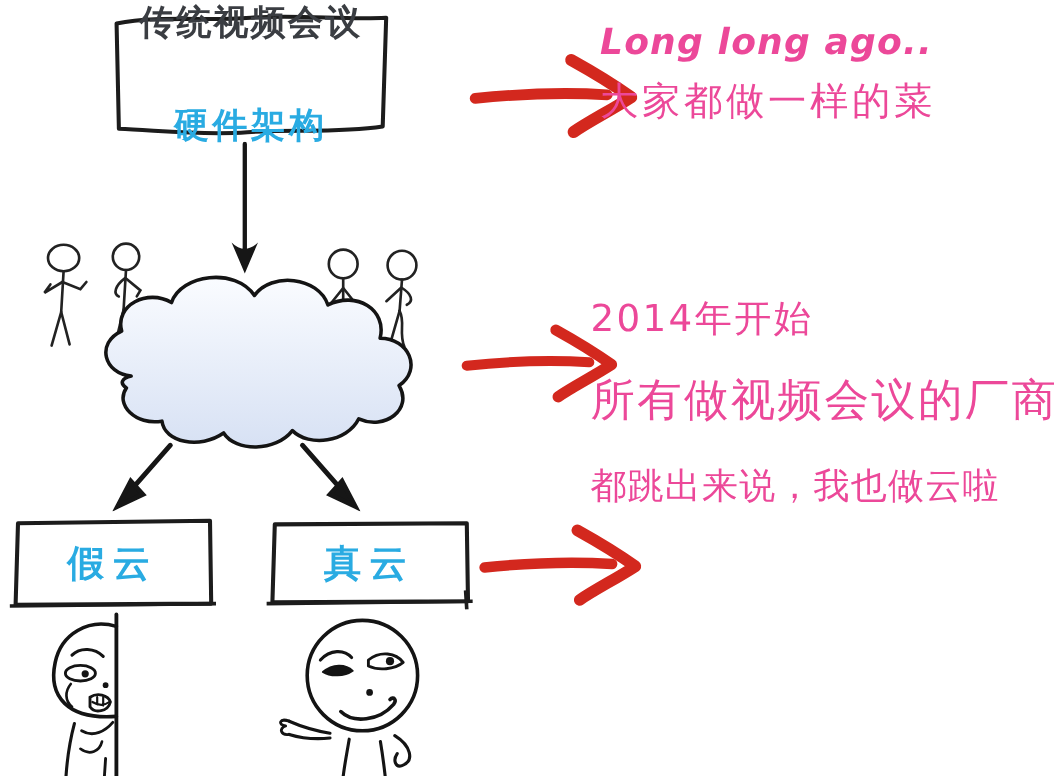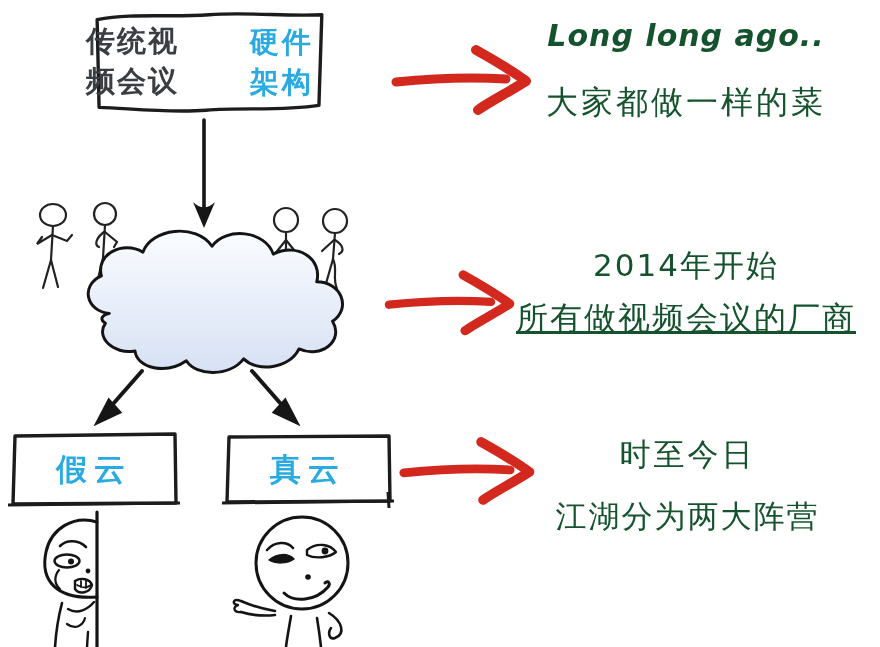--- a/index.html
+++ b/index.html
@@ -6,46 +6,46 @@
   .canvas{
     position:relative;width:880px;height:647px;background:#ffffff;overflow:hidden;
     font-family:"DejaVu Sans","Liberation Sans",sans-serif;
   }
   .abs{position:absolute;}
   svg{display:block;}
 
   
   .top-box{left:86px;top:8px;width:246px;height:108px;}
   .top-box .txt{position:absolute;left:0;top:0;width:100%;height:100%;
-    display:flex;flex-direction:row;align-items:center;justify-content:center;gap:44px;}
+    display:flex;flex-direction:column;align-items:center;justify-content:center;gap:44px;}
   .top-box-title{font-size:29px;font-weight:bold;color:#3a3d42;letter-spacing:2px;}
   .top-box-subtitle{font-size:29px;font-weight:bold;color:#29abe2;letter-spacing:3px;margin-top:2px;font-family:Liberation Mono, monospace;}
 
   
   .cloud-wrap{left:52px;top:224px;width:326px;height:164px;}
   .cloud-label{left:52px;top:288px;width:326px;text-align:center;
     font-size:35px;font-weight:bold;color:#474c57;letter-spacing:5px;}
 
   
   .branch-box{width:172px;}
   .branch-label{position:absolute;left:0;top:0;width:100%;height:100%;
     display:flex;align-items:center;justify-content:center;
     font-size:31px;font-weight:bold;color:#29abe2;letter-spacing:7px;}
   .box-left{left:8px;top:430px;height:80px;}
   .box-right{left:222px;top:432px;height:76px;}
 
   
-  .ann{color:#14532d;text-align:center;}
+  .ann{color:#ec4899;}
   .ann div{white-space:nowrap;}
   .ann1{left:500px;top:18px;width:372px;}
   .ann1 .l0{font-size:30px;font-style:italic;font-weight:600;letter-spacing:1px;}
-  .ann1 .l1{font-size:32px;letter-spacing:3px;margin-top:28px;}
+  .ann1 .l1{font-size:32px;letter-spacing:3px;margin-top:10px;}
   .ann2{left:492px;top:218px;width:388px;}
   .ann2 .l0{font-size:31px;letter-spacing:2px;margin-top:27px;}
-  .ann2 .l1{font-size:32px;letter-spacing:2px;margin-top:10px;text-decoration:underline;}
+  .ann2 .l1{font-size:37px;letter-spacing:2px;margin-top:22px;}
   .ann2 .l2{font-size:30px;letter-spacing:1px;margin-top:26px;}
   .ann3{left:500px;top:434px;width:375px;}
   .ann3 .l0{font-size:31px;letter-spacing:3px;}
   .ann3 .l1{font-size:31px;letter-spacing:2px;margin-top:20px;}
 </style>
 </head>
 <body>
 
 <div class="canvas">
 
@@ -151,24 +151,21 @@
     </g>
   </svg>
 
   <div class="abs ann ann1">
     <div class="l0">Long long ago..</div>
     <div class="l1">大家都做一样的菜</div>
   </div>
   <div class="abs ann ann2">
     <div class="l0">2014年开始</div>
     <div class="l1">所有做视频会议的厂商</div>
-  </div>
-  <div class="abs ann ann3">
-    <div class="l0">时至今日</div>
-    <div class="l1">江湖分为两大阵营</div>
+    <div class="l2">都跳出来说，我也做云啦</div>
   </div>
 
   <svg class="abs" style="left:24px;top:508px;" viewBox="0 0 125 139" width="125" height="139">
     <g stroke="#141414" fill="none" stroke-linecap="round">
       <path d="M73,14 C50,7 27,20 22,44 C16,72 32,92 73,89" stroke-width="3" fill="#ffffff"></path>
       <path d="M36,38 C43,31 55,32 62,39" stroke-width="2.6"></path>
       <ellipse cx="43" cy="53" rx="12.5" ry="6.5" stroke-width="2.4" fill="#ffffff"></ellipse>
       <circle cx="47" cy="53.5" r="3" fill="#141414" stroke="none"></circle>
       <circle cx="64" cy="63" r="2.4" fill="#141414" stroke="none"></circle>
       <path d="M35,62 C30,68 30,76 36,81" stroke-width="2.2"></path>

